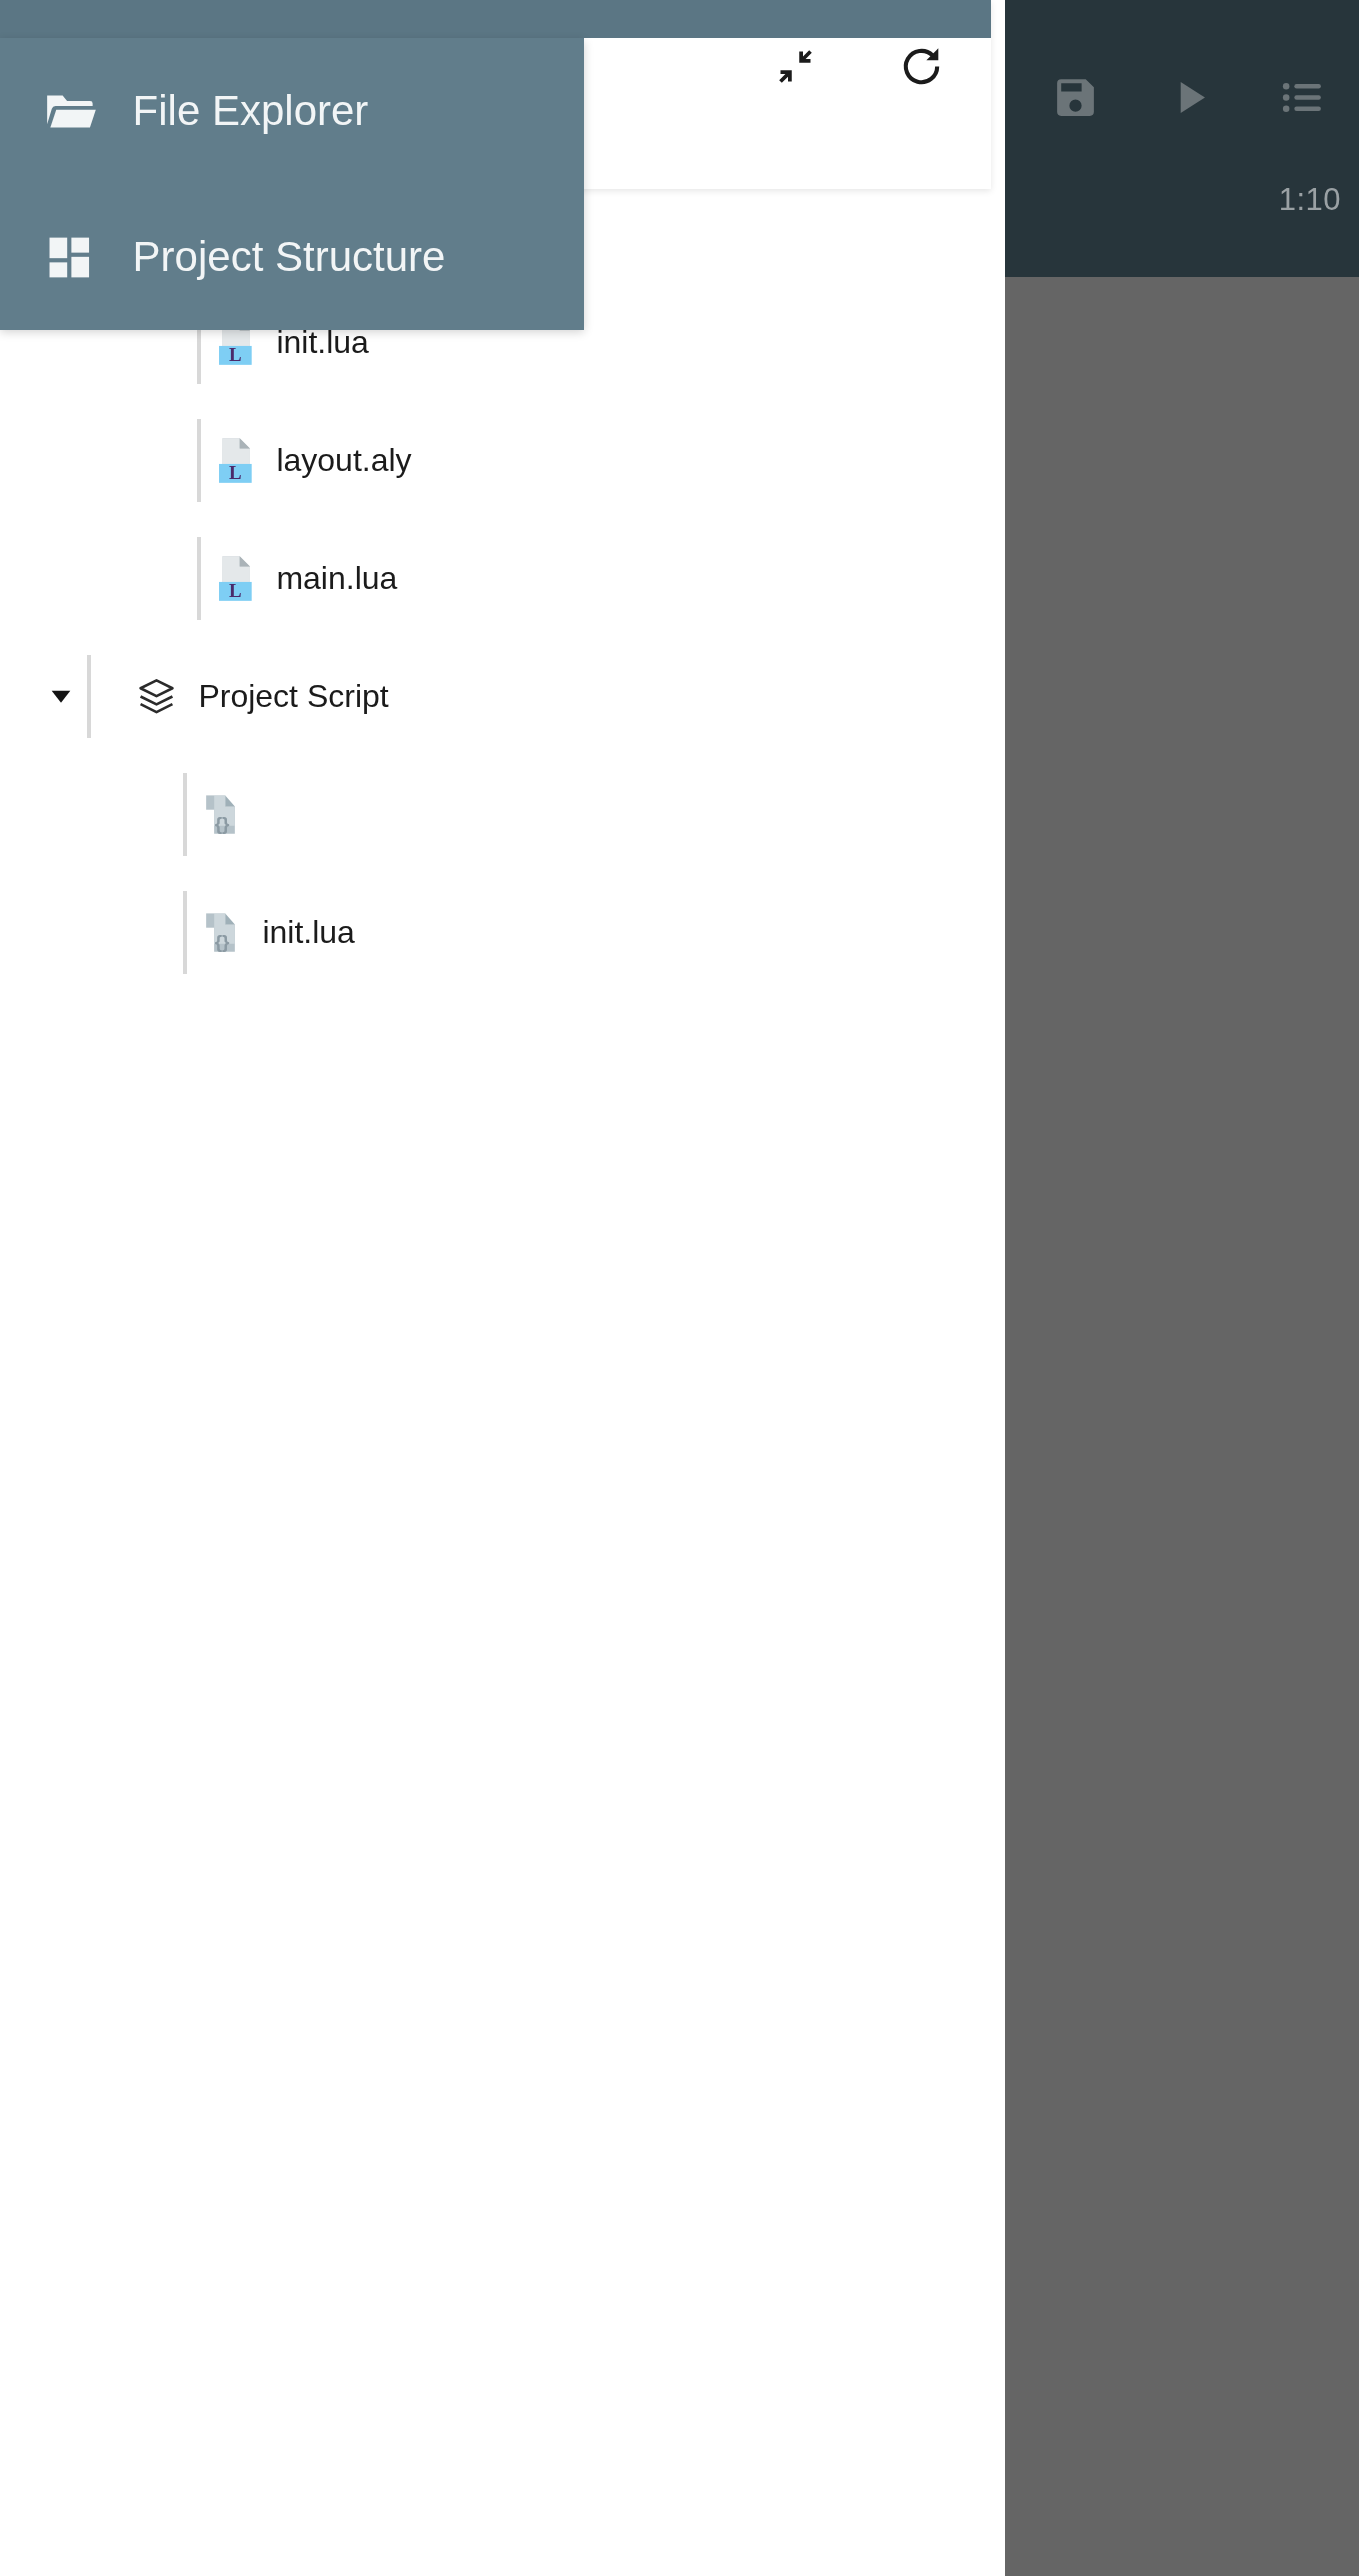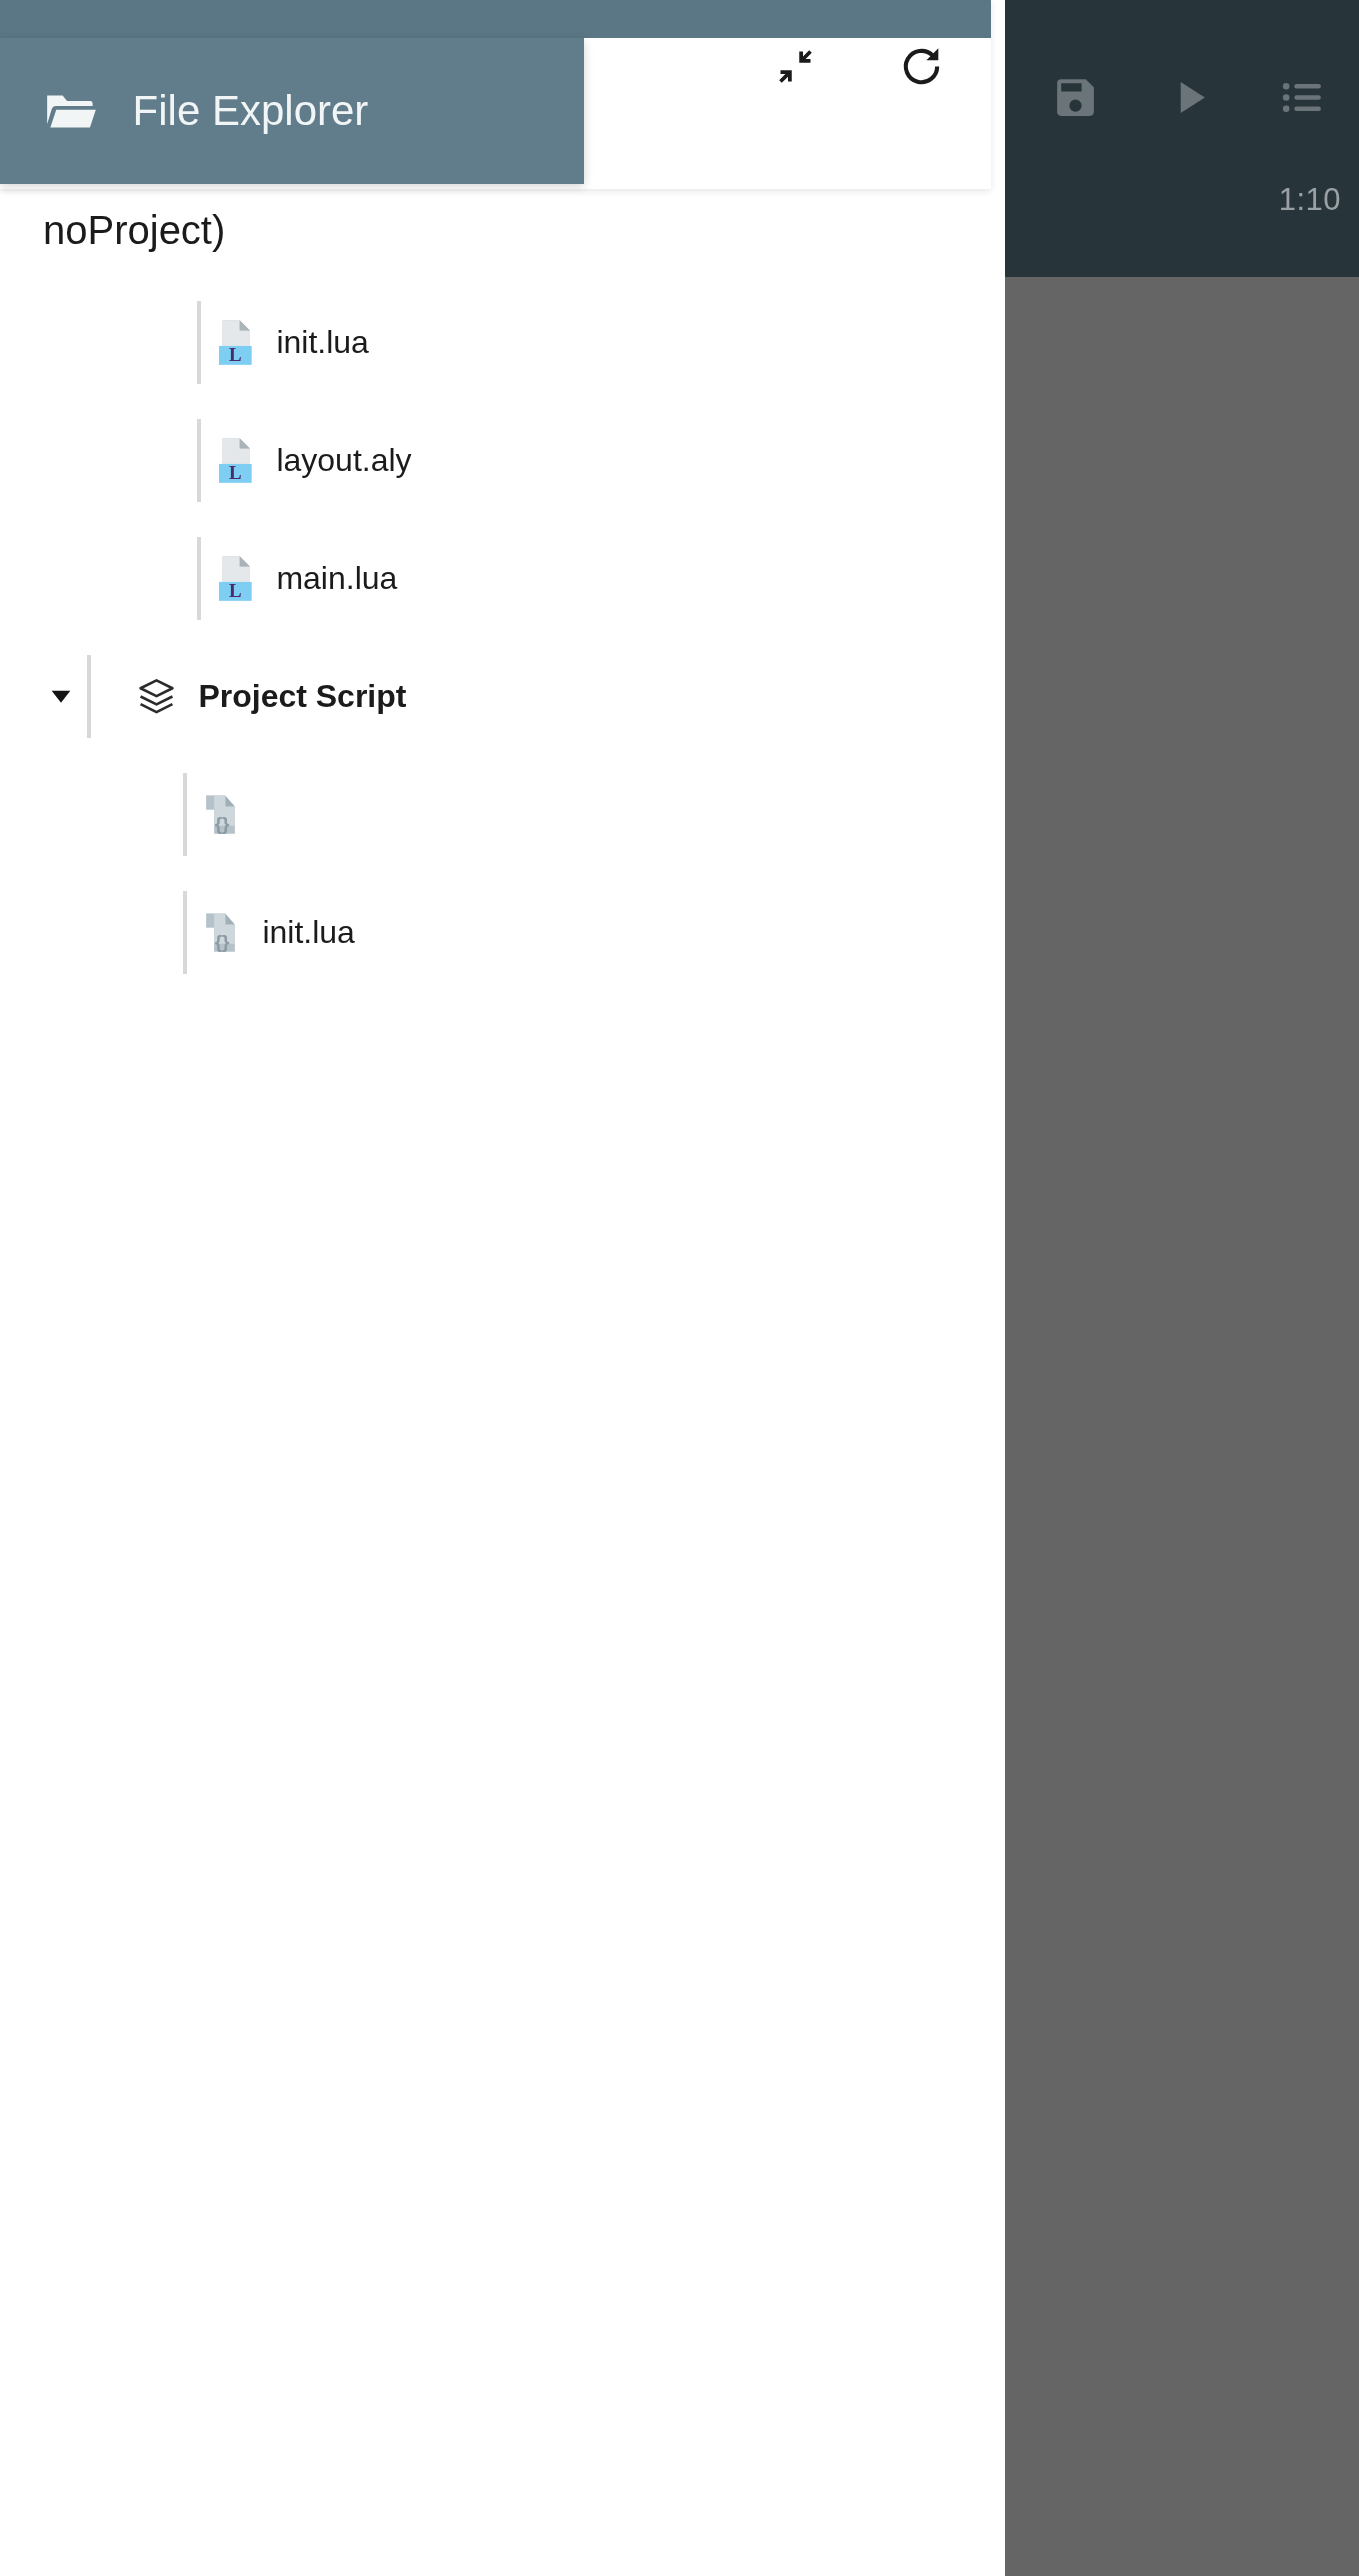--- a/index.html
+++ b/index.html
@@ -145,21 +145,21 @@
     width: 991px;
   }
   .tree-row {
     position: relative;
     height: 118px;
     display: flex;
     align-items: center;
     cursor: pointer;
     box-sizing: border-box;
   }
-  .tree-row.depth-1 { padding-left: 34px; font-weight: bold; }
+  .tree-row.depth-1 { padding-left: 34px; }
   .tree-row.depth-2 { padding-left: 144px; }
   .tree-row.depth-2b { padding-left: 130px; }
 
   .twisty {
     width: 53px;
     min-width: 53px;
     display: flex;
     align-items: center;
     justify-content: center;
     color: #141414;
@@ -406,17 +406,28 @@
       <span class="menu-icon">
         <svg width="59" height="59" viewBox="0 0 24 24">
           <path fill="#f2f5f6" d="M2.5 5.5h6.3l1.8 2.2h9.4a1 1 0 0 1 1 1v1.1H5.9a1.6 1.6 0 0 0-1.5 1.1L2.5 17.2V5.5z"></path>
           <path fill="#f2f5f6" d="M6.2 11.3h16.1l-2.4 7.2H3.8z"></path>
         </svg>
       </span>
       <span class="menu-label">File Explorer</span>
     </div>
 
 
+    <div class="menu-item">
+      <span class="menu-icon">
+        <svg width="53" height="53" viewBox="0 0 24 24">
+          <rect x="2.5" y="3" width="8" height="9.3" fill="#f2f5f6"></rect>
+          <rect x="2.5" y="14.2" width="8" height="6.8" fill="#f2f5f6"></rect>
+          <rect x="12.4" y="3" width="8" height="6.8" fill="#f2f5f6"></rect>
+          <rect x="12.4" y="11.7" width="8" height="9.3" fill="#f2f5f6"></rect>
+        </svg>
+      </span>
+      <span class="menu-label">Project Structure</span>
+    </div>
 
   </div>
 
 </div>
 
 
 </body></html>

